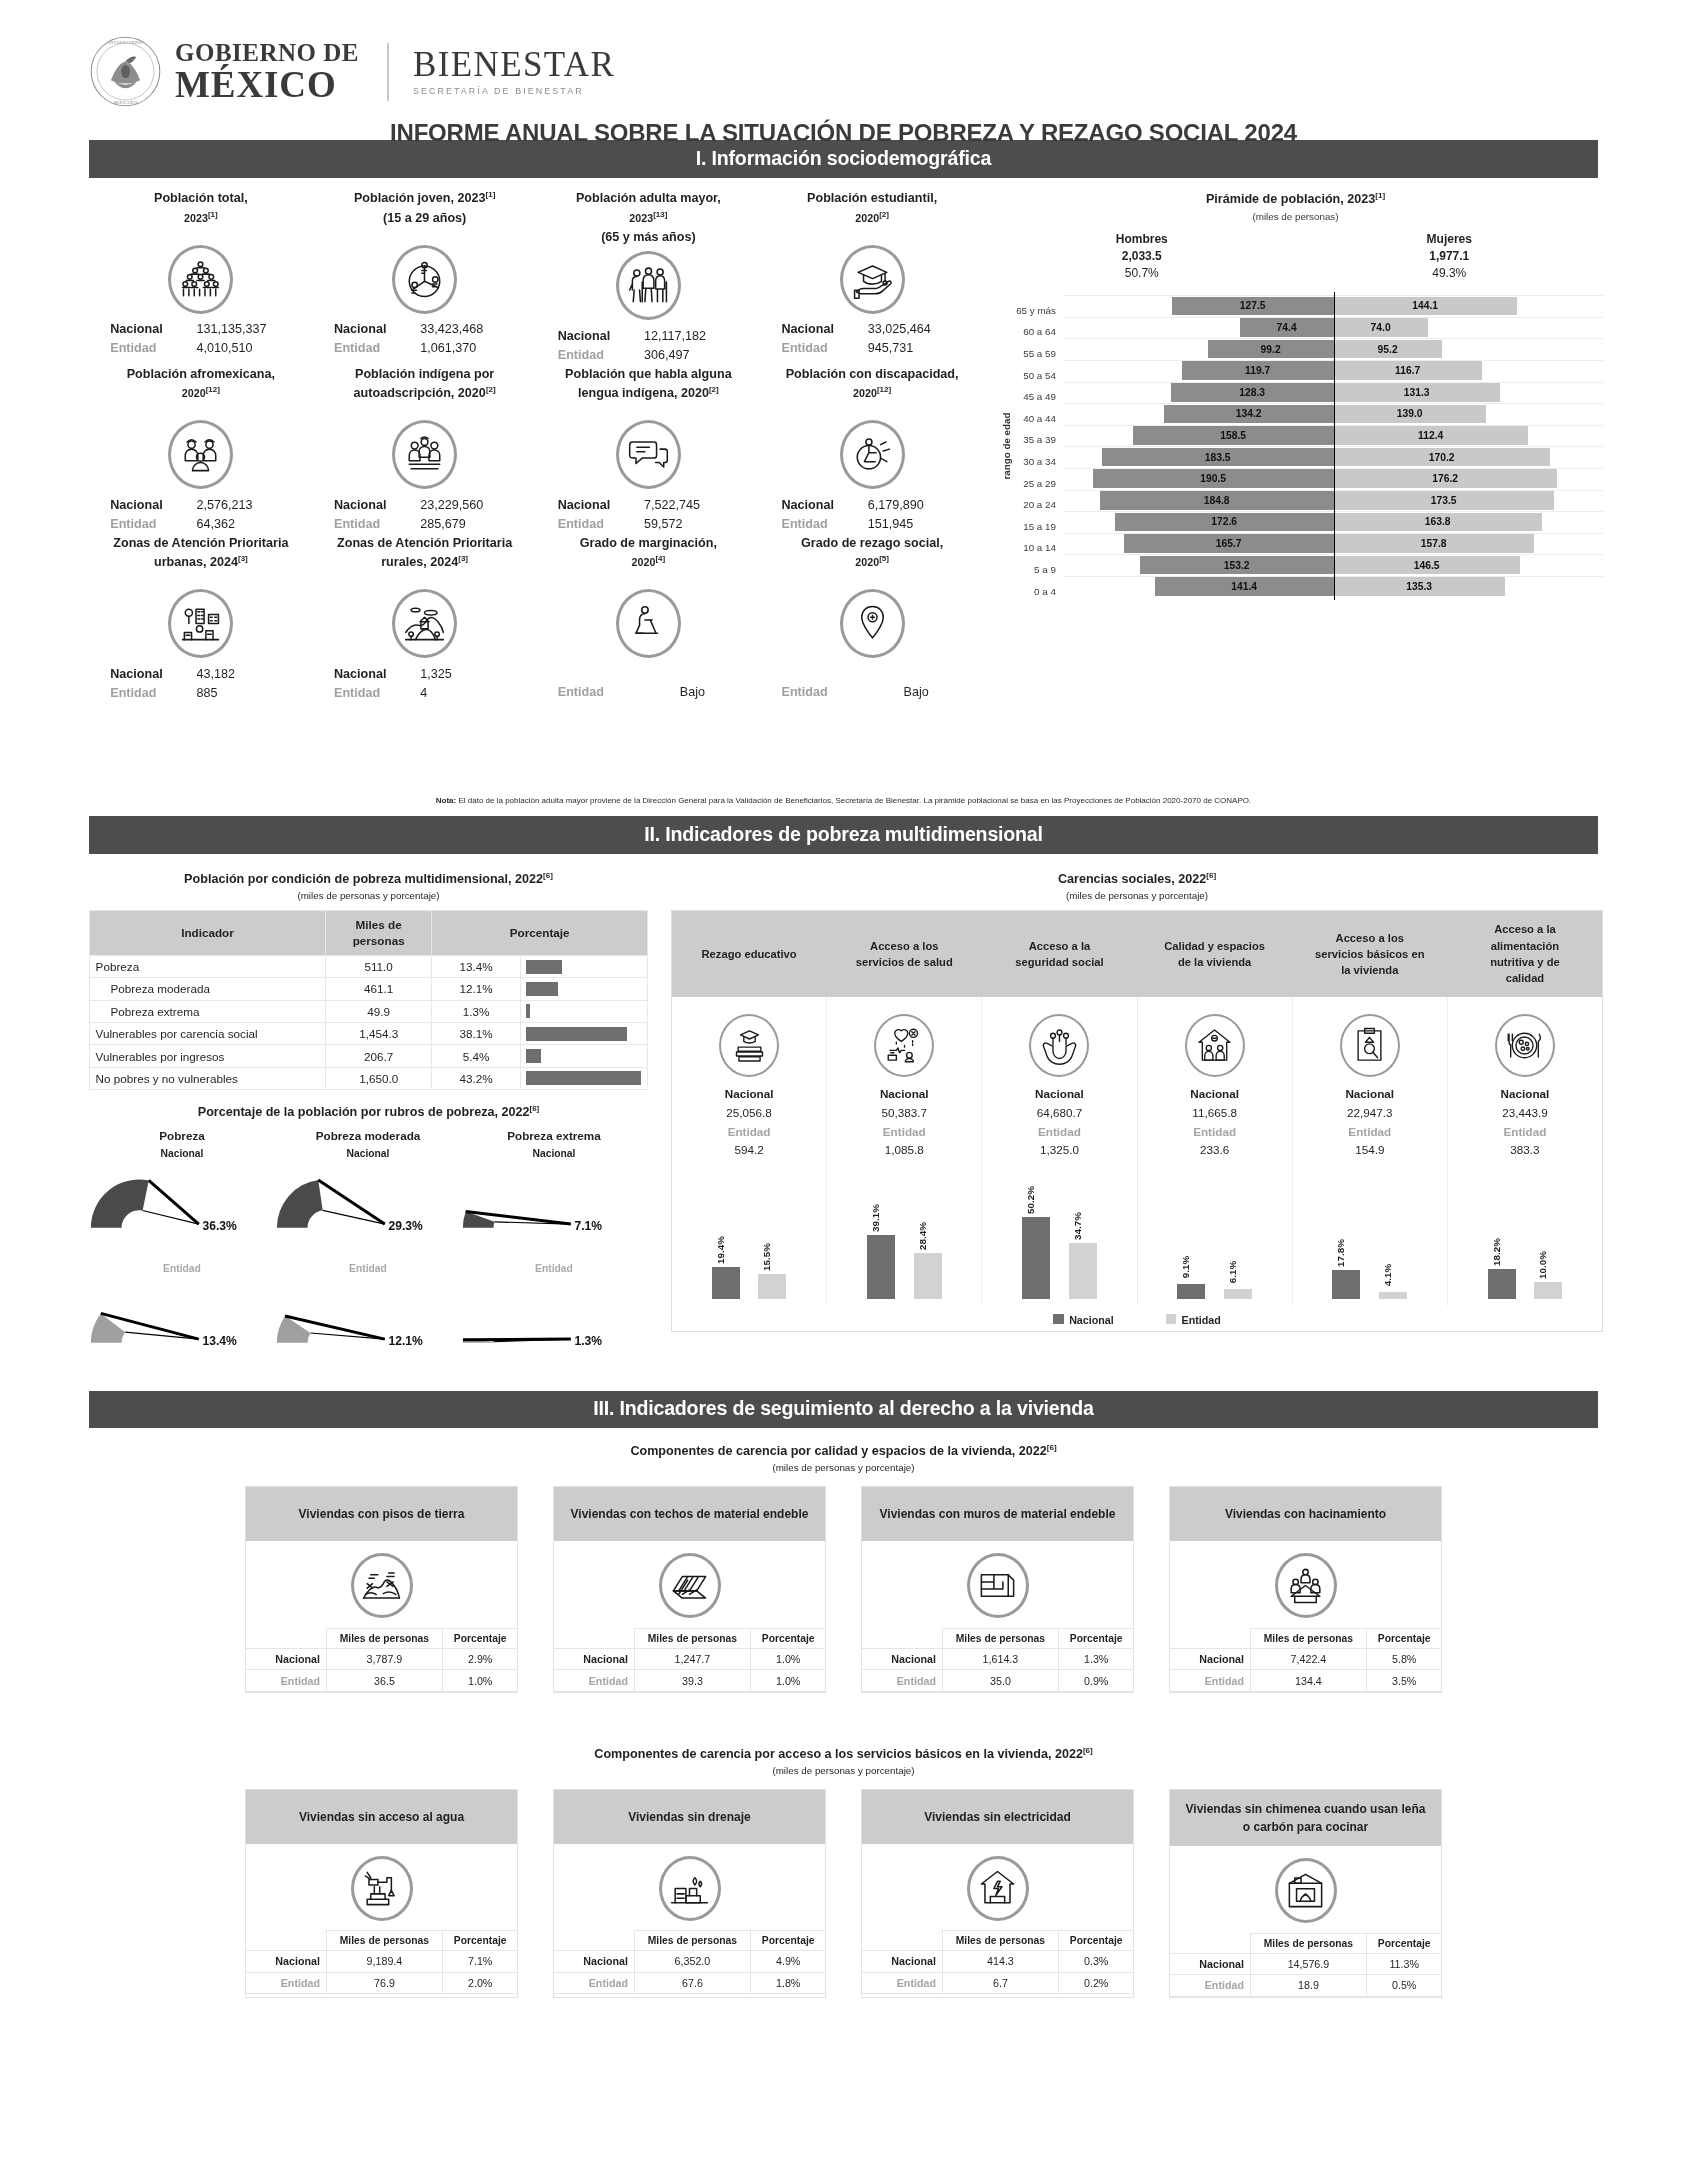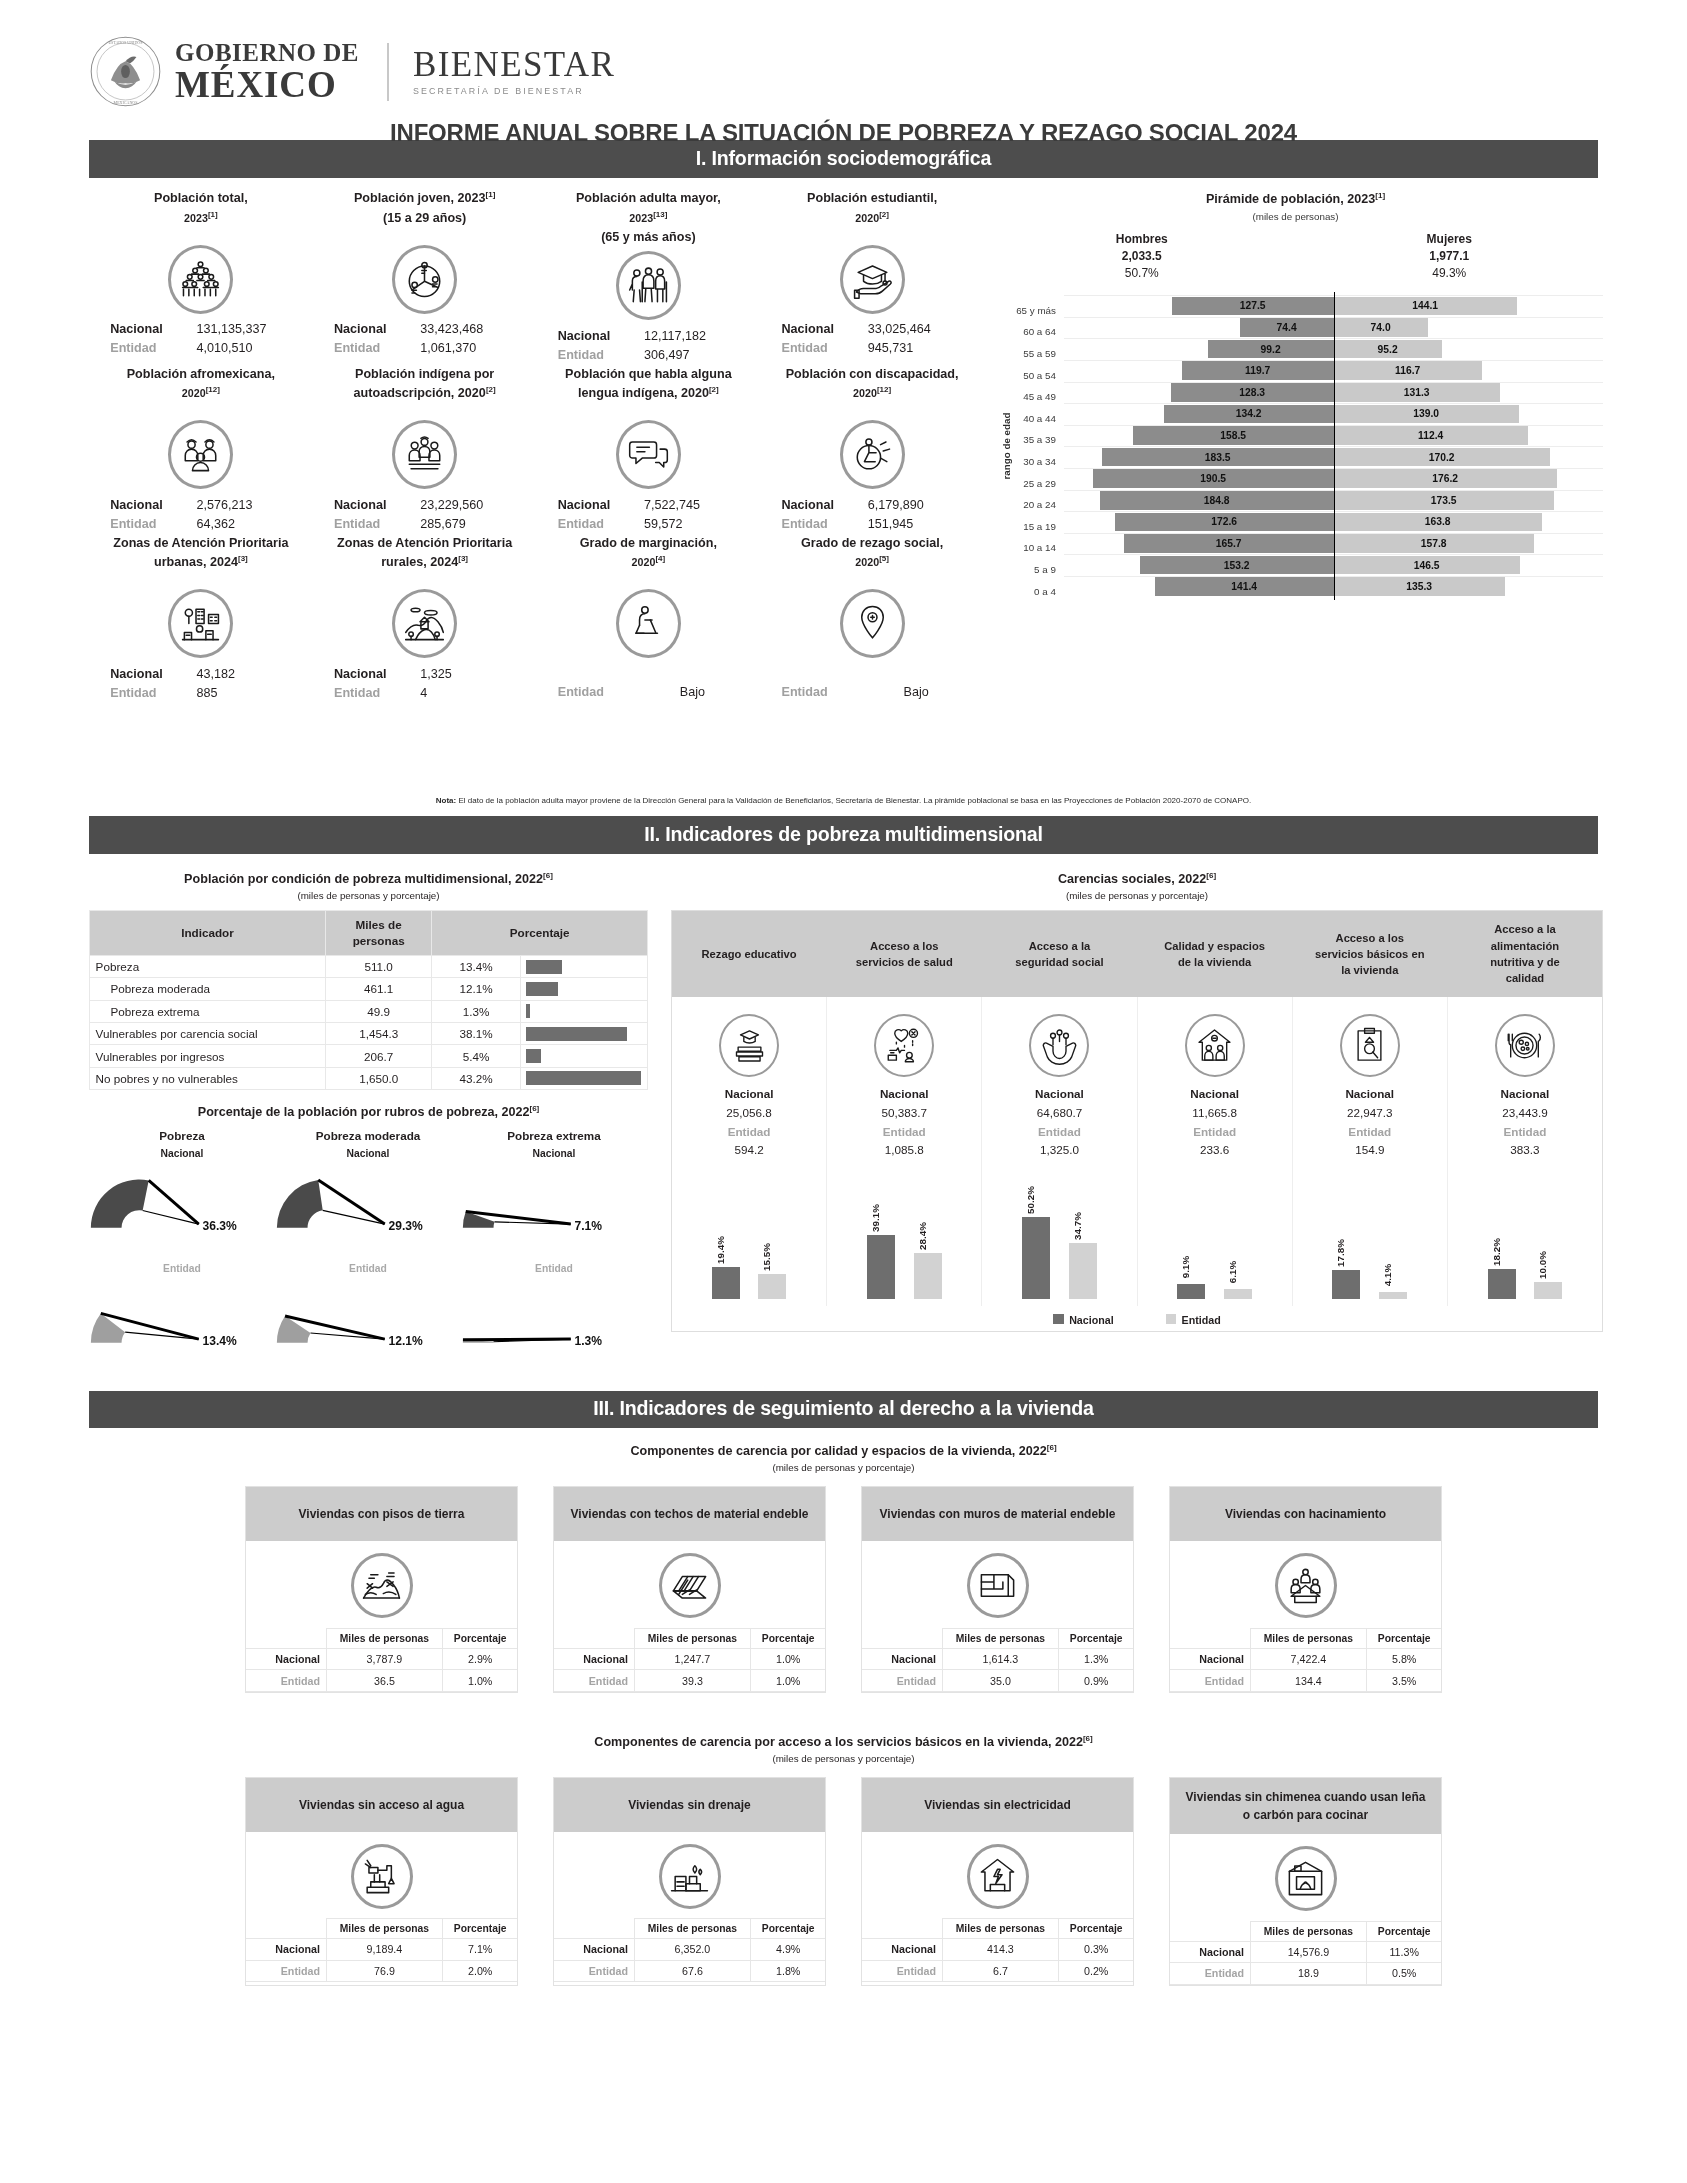--- a/index.html
+++ b/index.html
@@ -704,21 +704,21 @@
             <div class="pyr-row">
               <div class="gridline" style="top:0"></div>
     <div class="agelbl">40 a 44</div>
     <div class="pyr-bars">
       <div class="pyr-half left">
         <div class="bar-m" style="width:170px">
                     <span class="bar-val">134.2</span>
                   </div>
       </div>
       <div class="pyr-half right">
-        <div class="bar-f" style="width:185px">
+        <div class="bar-f" style="width:152px">
                     <span class="bar-val">139.0</span>
                   </div>
       </div>
     </div>
             </div>
             <div class="pyr-row">
               <div class="gridline" style="top:0"></div>
     <div class="agelbl">35 a 39</div>
     <div class="pyr-bars">
       <div class="pyr-half left">
@@ -1347,21 +1347,21 @@
           <td class="rl ent">Entidad</td>
           <td class="num">134.4</td>
           <td class="num last">3.5%</td>
         </tr>
       </tbody>
             </table>
           </div>
         </div>
     </div>
 
-    <div class="viv-group" style="margin-top:41px">
+    <div class="viv-group" style="margin-top:53px">
       <div class="blk-title">
         <span>Componentes de carencia por acceso a los servicios básicos en la vivienda, 2022</span><sup>[6]</sup>
       </div>
       <div class="blk-sub">(miles de personas y porcentaje)</div>
       <div class="viv-cards" id="viv-cards-2">
           <div class="viv-card">
             <div class="viv-card-head">Viviendas sin acceso al agua</div>
       <div class="viv-ico">
               <div class="circ">
                 <svg viewBox="0 0 48 48">

